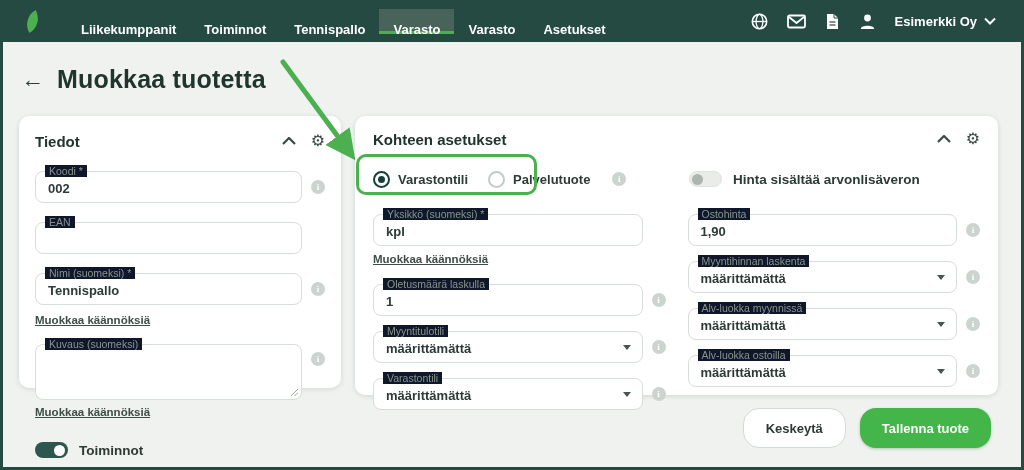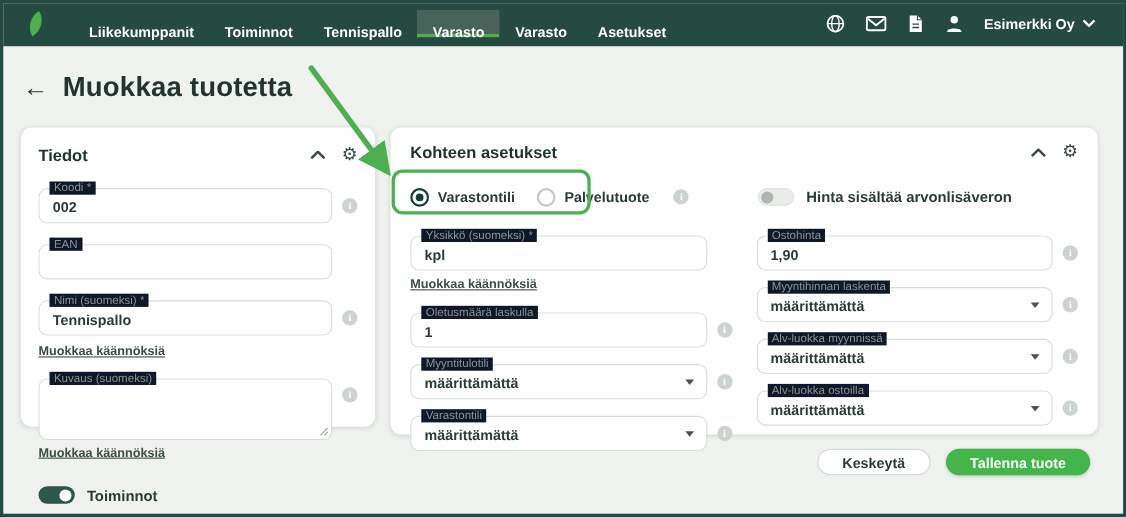--- a/index.html
+++ b/index.html
@@ -66,21 +66,21 @@
   .vat-group{position:absolute;left:316px;top:0;height:30px;display:flex;align-items:center;gap:11px;}
 
   
   .cols{display:flex;gap:22px;margin-top:12px;}
   .col{flex:1;min-width:0;}
   .col .field-row{margin-top:15px;}
   .col .field-row.first{margin-top:8px;}
 
   
   .actions{position:absolute;top:405px;right:30px;display:flex;gap:14px;}
-  .btn{height:24px;border-radius:16px;font-size:13px;font-weight:700;display:flex;align-items:center;padding:0 22px;box-sizing:border-box;cursor:pointer;font-family:"Liberation Sans",sans-serif;}
+  .btn{height:40px;border-radius:16px;font-size:13px;font-weight:700;display:flex;align-items:center;padding:0 22px;box-sizing:border-box;cursor:pointer;font-family:"Liberation Sans",sans-serif;}
   .btn-cancel{background:#fff;border:1px solid #d3d9d5;color:#2c3b35;}
   .btn-save{background:#43b549;color:#fff;border:0;box-shadow:0 1px 3px rgba(40,100,50,.3);}
 
   
   .anno-box{position:absolute;left:353px;top:151px;width:181px;height:41px;border:3px solid #4caf50;border-radius:10px;pointer-events:none;box-sizing:border-box;}
   .anno-arrow{position:absolute;left:268px;top:50px;pointer-events:none;}
 </style>
 </head>
 <body>
 

